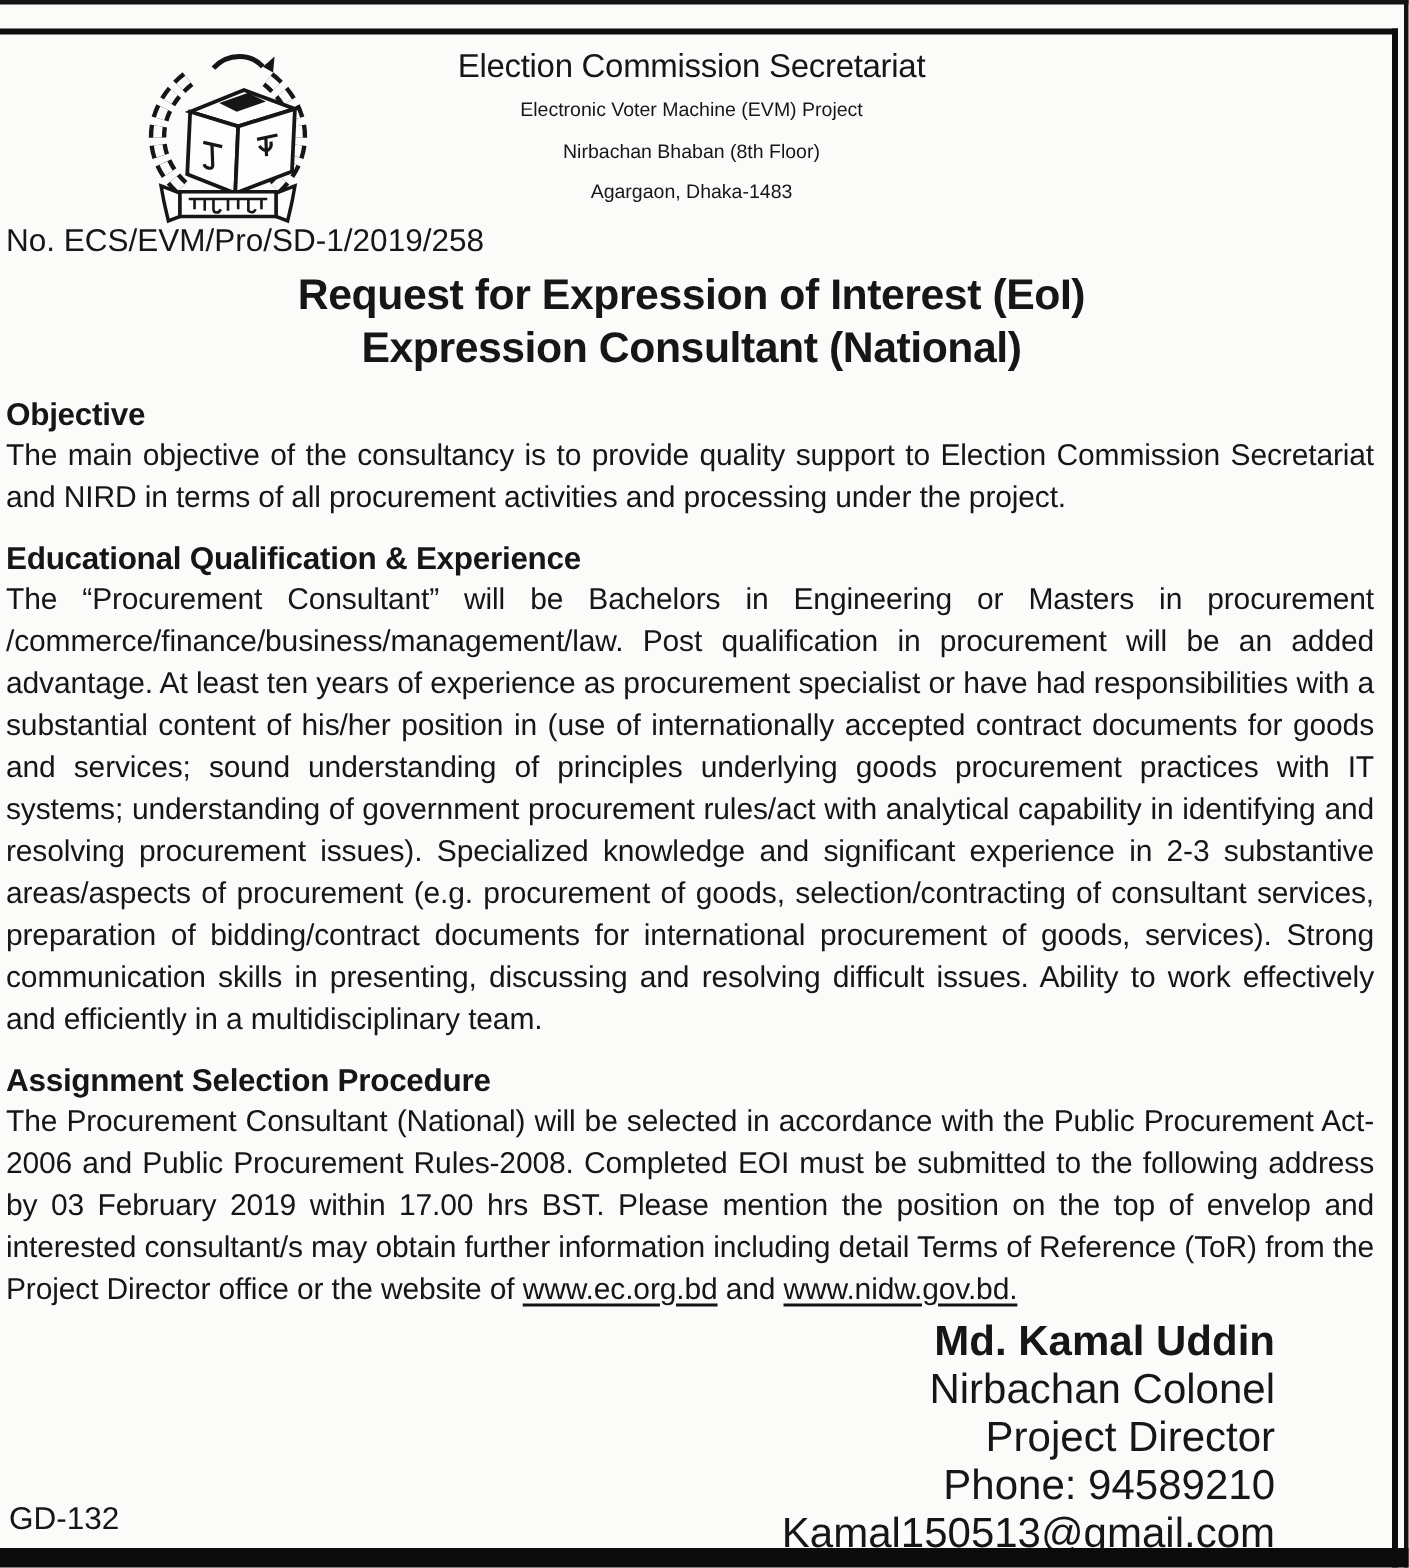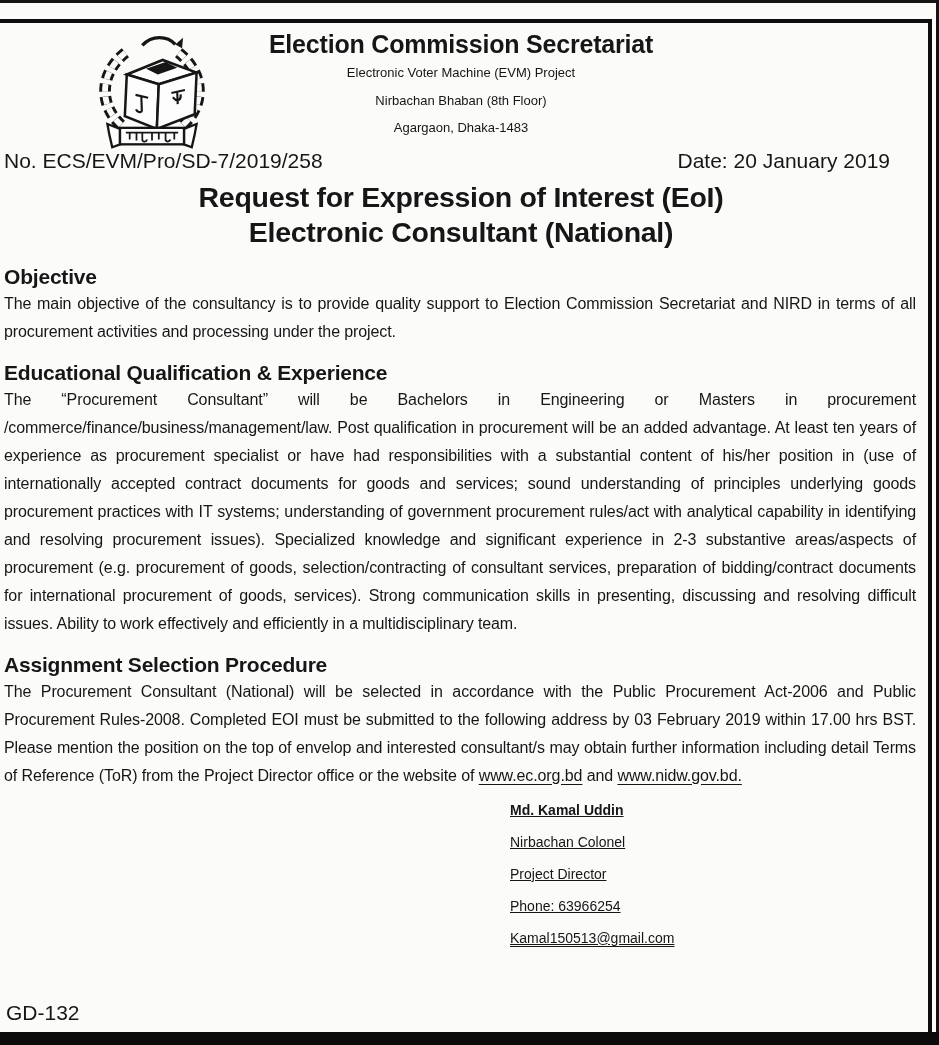--- a/index.html
+++ b/index.html
@@ -13,36 +13,36 @@
   .outer-right-rule{position:absolute;top:0;right:0;width:3px;height:1045px;background:#141414;}
   .bottom-bar{position:absolute;left:0;bottom:0;width:939px;height:13px;background:#0b0b0b;}
   .doc-box{
     position:absolute;top:19px;left:0;width:932px;height:1026px;box-sizing:border-box;
     border-top:4px solid #0d0d0d;border-right:4px solid #0d0d0d;
     padding:6px 10px 0 4px;
   }
   
   .header{position:relative;text-align:center;}
   .logo{position:absolute;left:84px;top:2px;width:128px;height:120px;}
-  .org-name{font-size:25px;font-weight:bold;line-height:30px;letter-spacing:-0.2px;}
+  .org-name{font-size:22px;font-weight:normal;line-height:30px;letter-spacing:-0.2px;}
   .header-sub{font-size:13px;line-height:27.5px;}
   
   .ref-row{display:flex;justify-content:space-between;align-items:baseline;
     font-size:21px;line-height:26px;margin-top:6px;padding-right:28px;}
   
   .notice-title{text-align:center;font-weight:bold;font-size:28.5px;line-height:35px;
     letter-spacing:-0.3px;margin-top:6px;}
   
   .section-heading{font-weight:bold;font-size:21px;line-height:27px;margin-top:13px;letter-spacing:-0.2px;}
-  .section-body{font-size:16px;line-height:28px;text-align:justify;
+  .section-body{font-size:20px;line-height:28px;text-align:justify;
     letter-spacing:-0.1px;margin-right:2px;}
   .inline-link{text-decoration:underline;text-underline-offset:3px;}
   
-  .signature{width:340px;margin:4px 68px 0 auto;text-align:left;
-    font-size:14px;line-height:32px;text-decoration:underline;}
+  .signature{width:340px;margin:4px 68px 0 auto;text-align:right;
+    font-size:28px;line-height:32px;}
   .sig-name{font-weight:bold;}
   .sig-email{text-decoration:underline;text-underline-offset:3px;}
   
   .ad-code{position:absolute;left:6px;bottom:20px;font-size:21px;margin-top:40px;}
 </style>
 </head>
 <body>
 
 <div class="top-rule"></div>
 <div class="outer-right-rule"></div>
@@ -78,42 +78,41 @@
 
       <path d="M39,104 h54 M43,104 v7 M50,104 v8 M56,104 v7 c0,3 4,3 5,0 M66,104 v8 M73,104 v7 M80,104 v8 c2,2 4,1 5,-1 M89,104 v7" fill="none" stroke="#161616" stroke-width="1.8"></path>
     </svg>
     <div class="org-name">Election Commission Secretariat</div>
     <div class="header-sub">Electronic Voter Machine (EVM) Project</div>
     <div class="header-sub">Nirbachan Bhaban (8th Floor)</div>
     <div class="header-sub">Agargaon, Dhaka-1483</div>
   </div>
 
   <div class="ref-row">
-    <span>No. ECS/EVM/Pro/SD-7/2019/258</span>
-    <span>Date: 20 January 2019</span>
+    <span>No. ECS/EVM/Pro/SD-1/2019/258</span>
   </div>
 
   <div class="notice-title">
     <div>Request for Expression of Interest (EoI)</div>
-    <div>Electronic Consultant (National)</div>
+    <div>Expression Consultant (National)</div>
   </div>
 
   <div class="section-heading">Objective</div>
   <div class="section-body">The main objective of the consultancy is to provide quality support to Election Commission Secretariat and NIRD in terms of all procurement activities and processing under the project.</div>
 
   <div class="section-heading">Educational Qualification &amp; Experience</div>
   <div class="section-body">The “Procurement Consultant” will be Bachelors in Engineering or Masters in procurement /commerce/finance/business/management/law. Post qualification in procurement will be an added advantage. At least ten years of experience as procurement specialist or have had responsibilities with a substantial content of his/her position in (use of internationally accepted contract documents for goods and services; sound understanding of principles underlying goods procurement practices with IT systems; understanding of government procurement rules/act with analytical capability in identifying and resolving procurement issues). Specialized knowledge and significant experience in 2-3 substantive areas/aspects of procurement (e.g. procurement of goods, selection/contracting of consultant services, preparation of bidding/contract documents for international procurement of goods, services). Strong communication skills in presenting, discussing and resolving difficult issues. Ability to work effectively and efficiently in a multidisciplinary team.</div>
 
   <div class="section-heading">Assignment Selection Procedure</div>
   <div class="section-body"><span>The Procurement Consultant (National) will be selected in accordance with the Public Procurement Act-2006 and Public Procurement Rules-2008. Completed EOI must be submitted to the following address by 03 February 2019 within 17.00 hrs BST. Please mention the position on the top of envelop and interested consultant/s may obtain further information including detail Terms of Reference (ToR) from the Project Director office or the website of </span><span class="inline-link">www.ec.org.bd</span><span> and </span><span class="inline-link">www.nidw.gov.bd.</span></div>
 
   <div class="signature">
     <div class="sig-name">Md. Kamal Uddin</div>
     <div>Nirbachan Colonel</div>
     <div>Project Director</div>
-    <div>Phone: 63966254</div>
+    <div>Phone: 94589210</div>
     <div class="sig-email">Kamal150513@gmail.com</div>
   </div>
 
 </div>
 
 <div class="ad-code">GD-132</div>
 <div class="bottom-bar"></div>
 
 </body></html>

